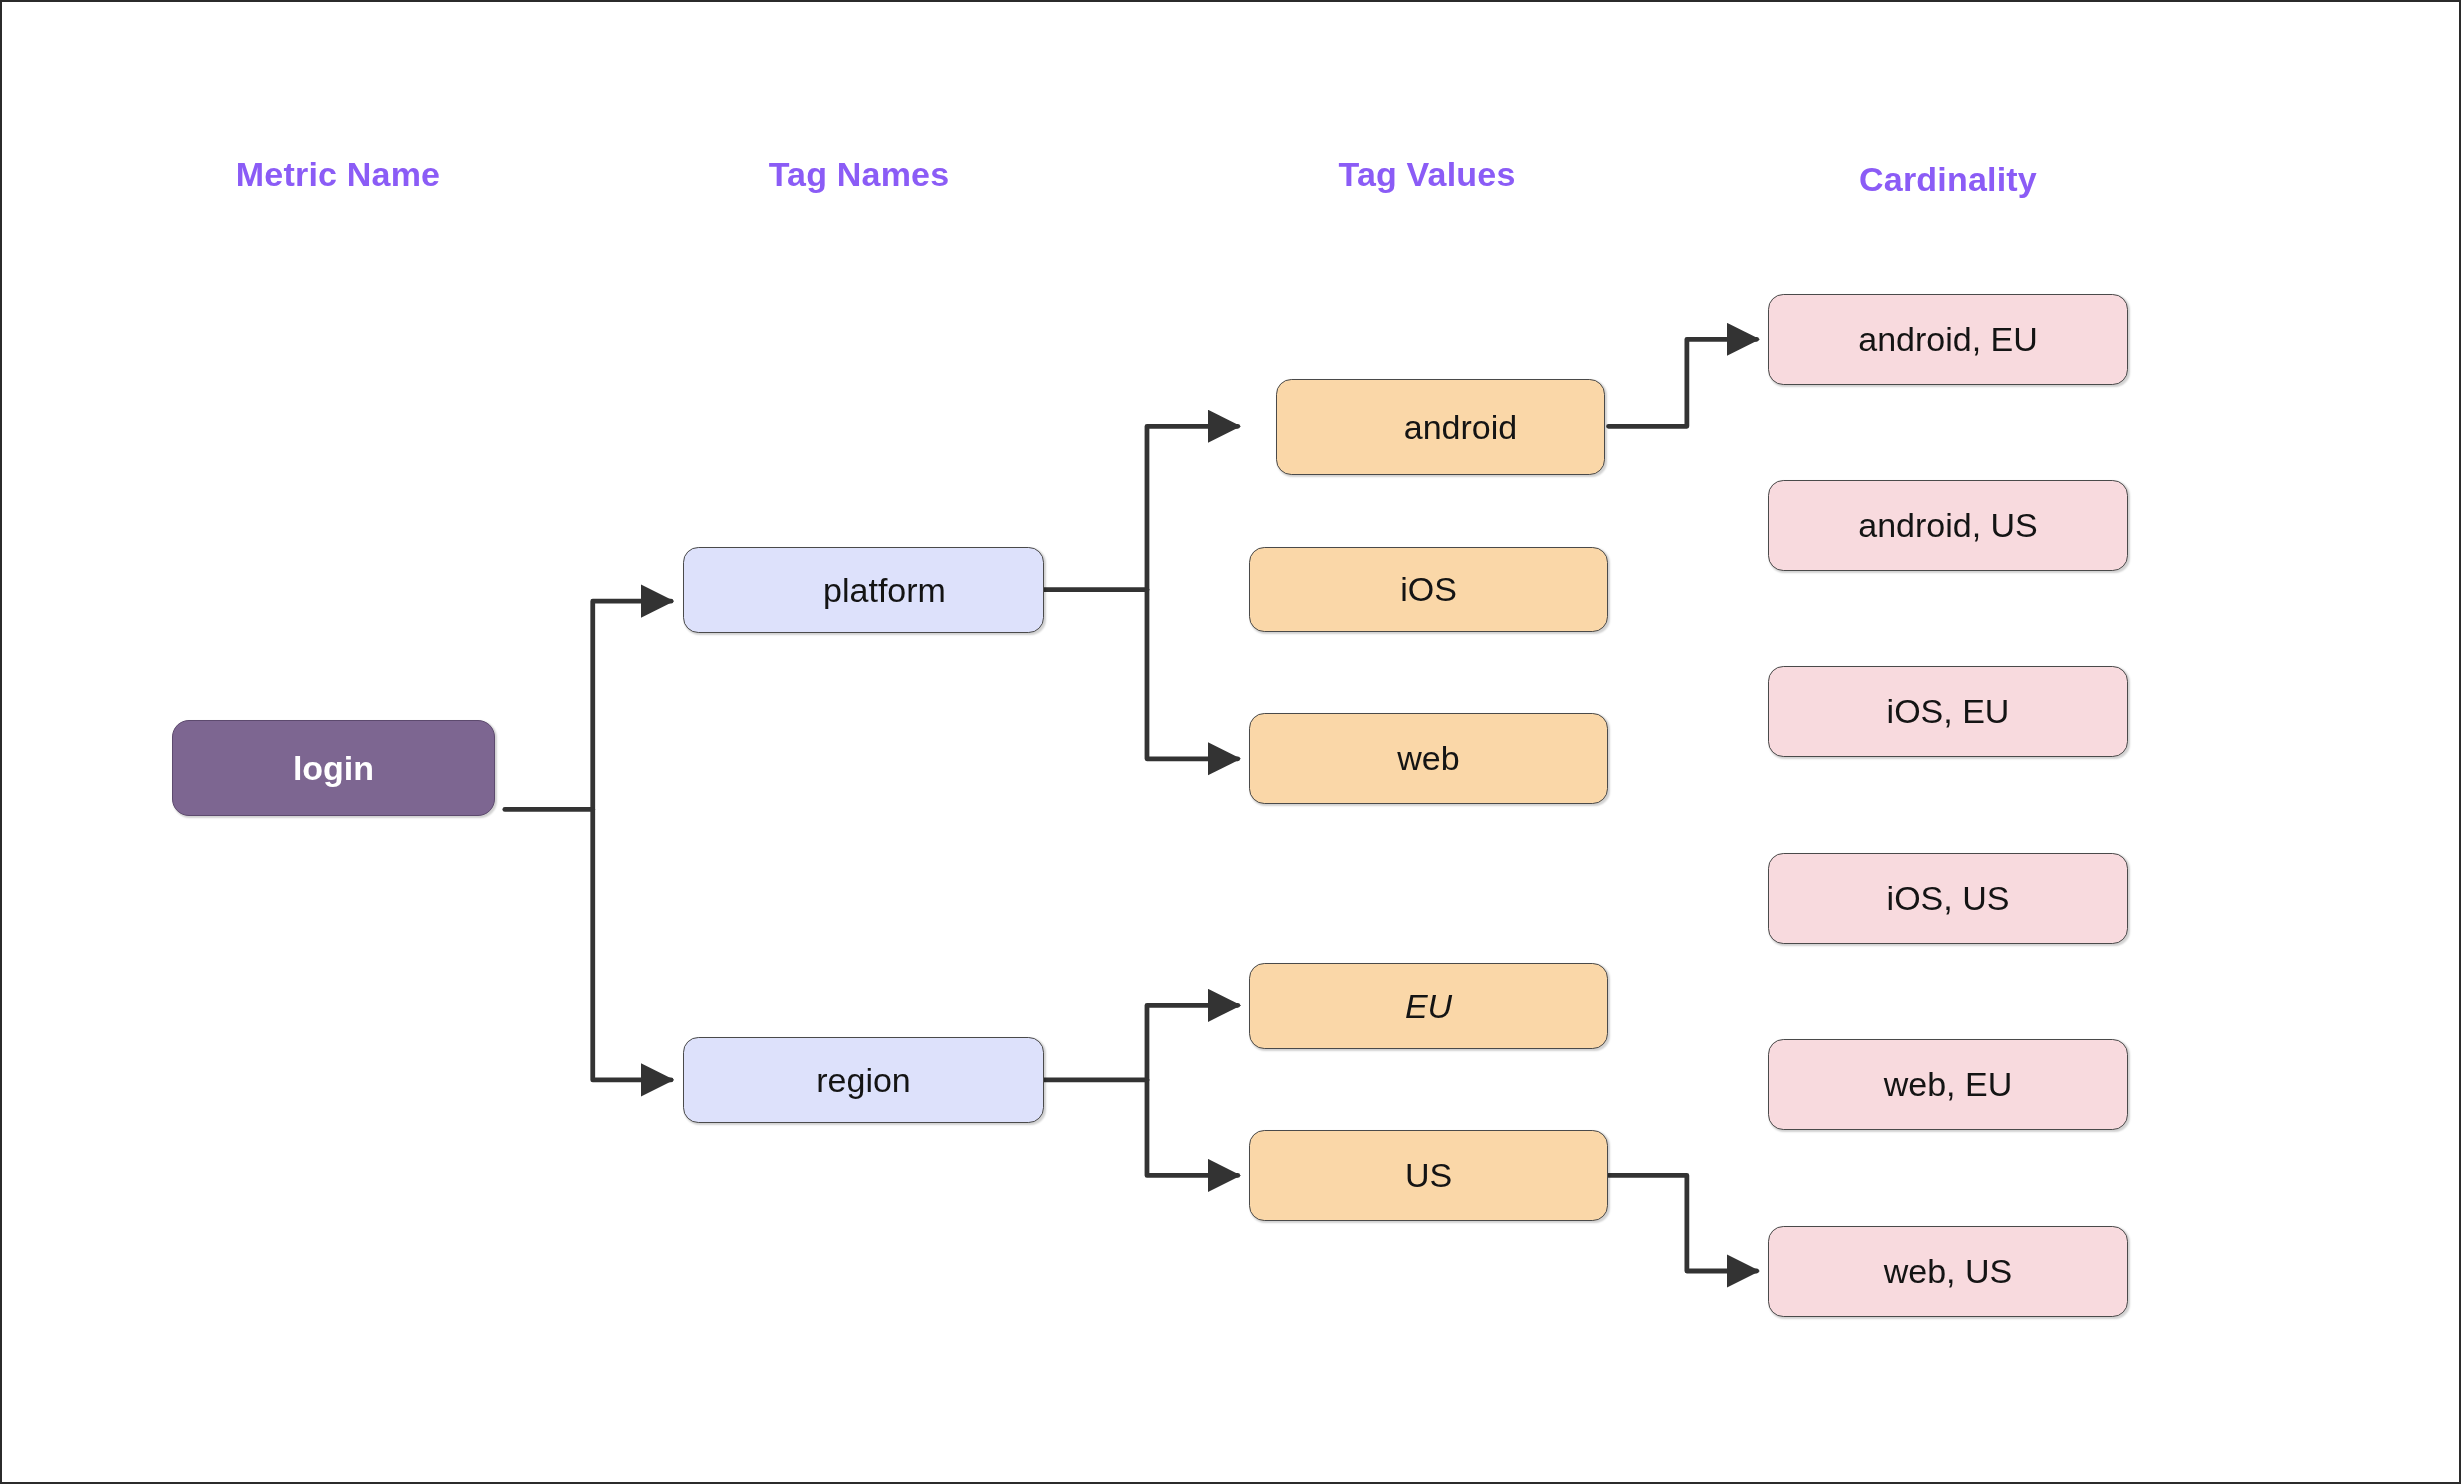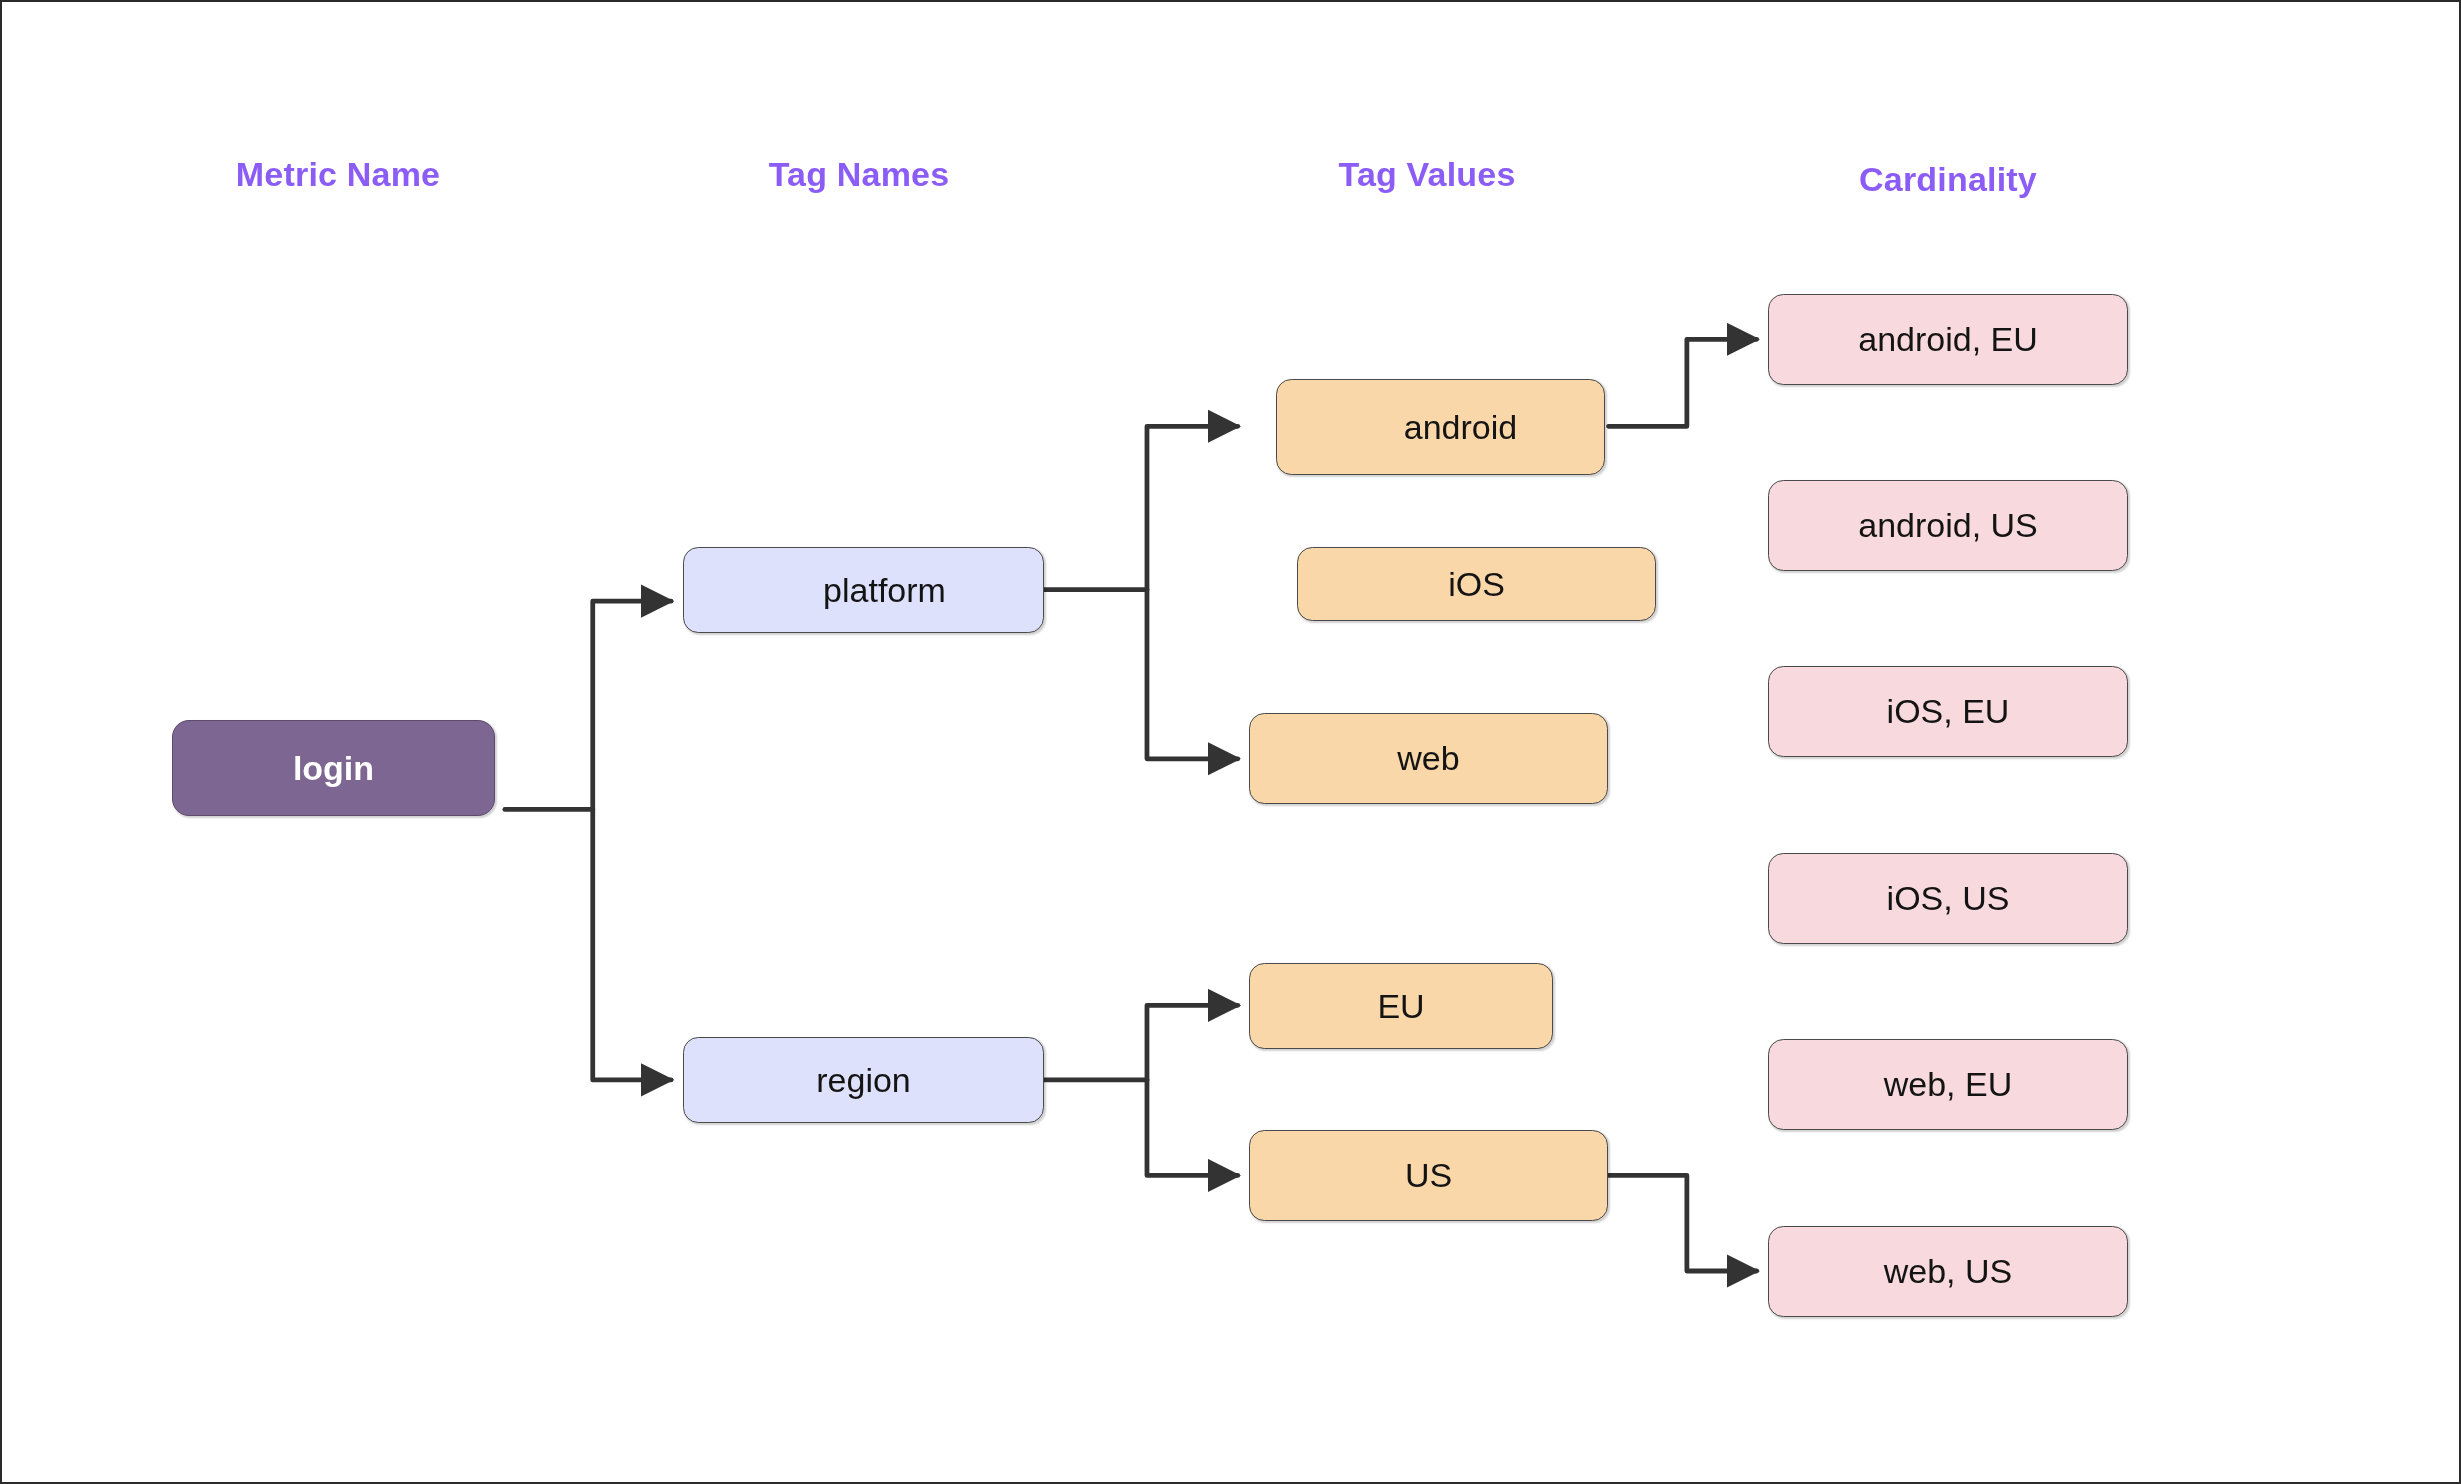--- a/index.html
+++ b/index.html
@@ -69,23 +69,23 @@
   <div class="col-header" style="left:857px;top:153px;">Tag Names</div>
   <div class="col-header" style="left:1425px;top:153px;">Tag Values</div>
   <div class="col-header" style="left:1946px;top:158px;">Cardinality</div>
 
   <div class="node root" style="left:170px;top:718px;width:323px;height:96px;">login</div>
 
   <div class="node tagname" style="left:681px;top:545px;width:361px;height:86px;padding-left:42px;">platform</div>
   <div class="node tagname" style="left:681px;top:1035px;width:361px;height:86px;">region</div>
 
   <div class="node tagvalue" style="left:1274px;top:377px;width:329px;height:96px;padding-left:40px;">android</div>
-  <div class="node tagvalue" style="left:1295px;top:545px;width:359px;height:74px;">iOS</div>
+  <div class="node tagvalue" style="left:1247px;top:545px;width:359px;height:85px;">iOS</div>
   <div class="node tagvalue" style="left:1247px;top:711px;width:359px;height:91px;">web</div>
-  <div class="node tagvalue" style="left:1247px;top:961px;width:304px;height:86px;">EU</div>
+  <div class="node tagvalue" style="left:1247px;top:961px;width:359px;height:86px;font-style:italic;">EU</div>
   <div class="node tagvalue" style="left:1247px;top:1128px;width:359px;height:91px;">US</div>
 
   <div class="node card" style="left:1766px;top:292px;width:360px;height:91px;">android, EU</div>
   <div class="node card" style="left:1766px;top:478px;width:360px;height:91px;">android, US</div>
   <div class="node card" style="left:1766px;top:664px;width:360px;height:91px;">iOS, EU</div>
   <div class="node card" style="left:1766px;top:851px;width:360px;height:91px;">iOS, US</div>
   <div class="node card" style="left:1766px;top:1037px;width:360px;height:91px;">web, EU</div>
   <div class="node card" style="left:1766px;top:1224px;width:360px;height:91px;">web, US</div>
 
 </div>

